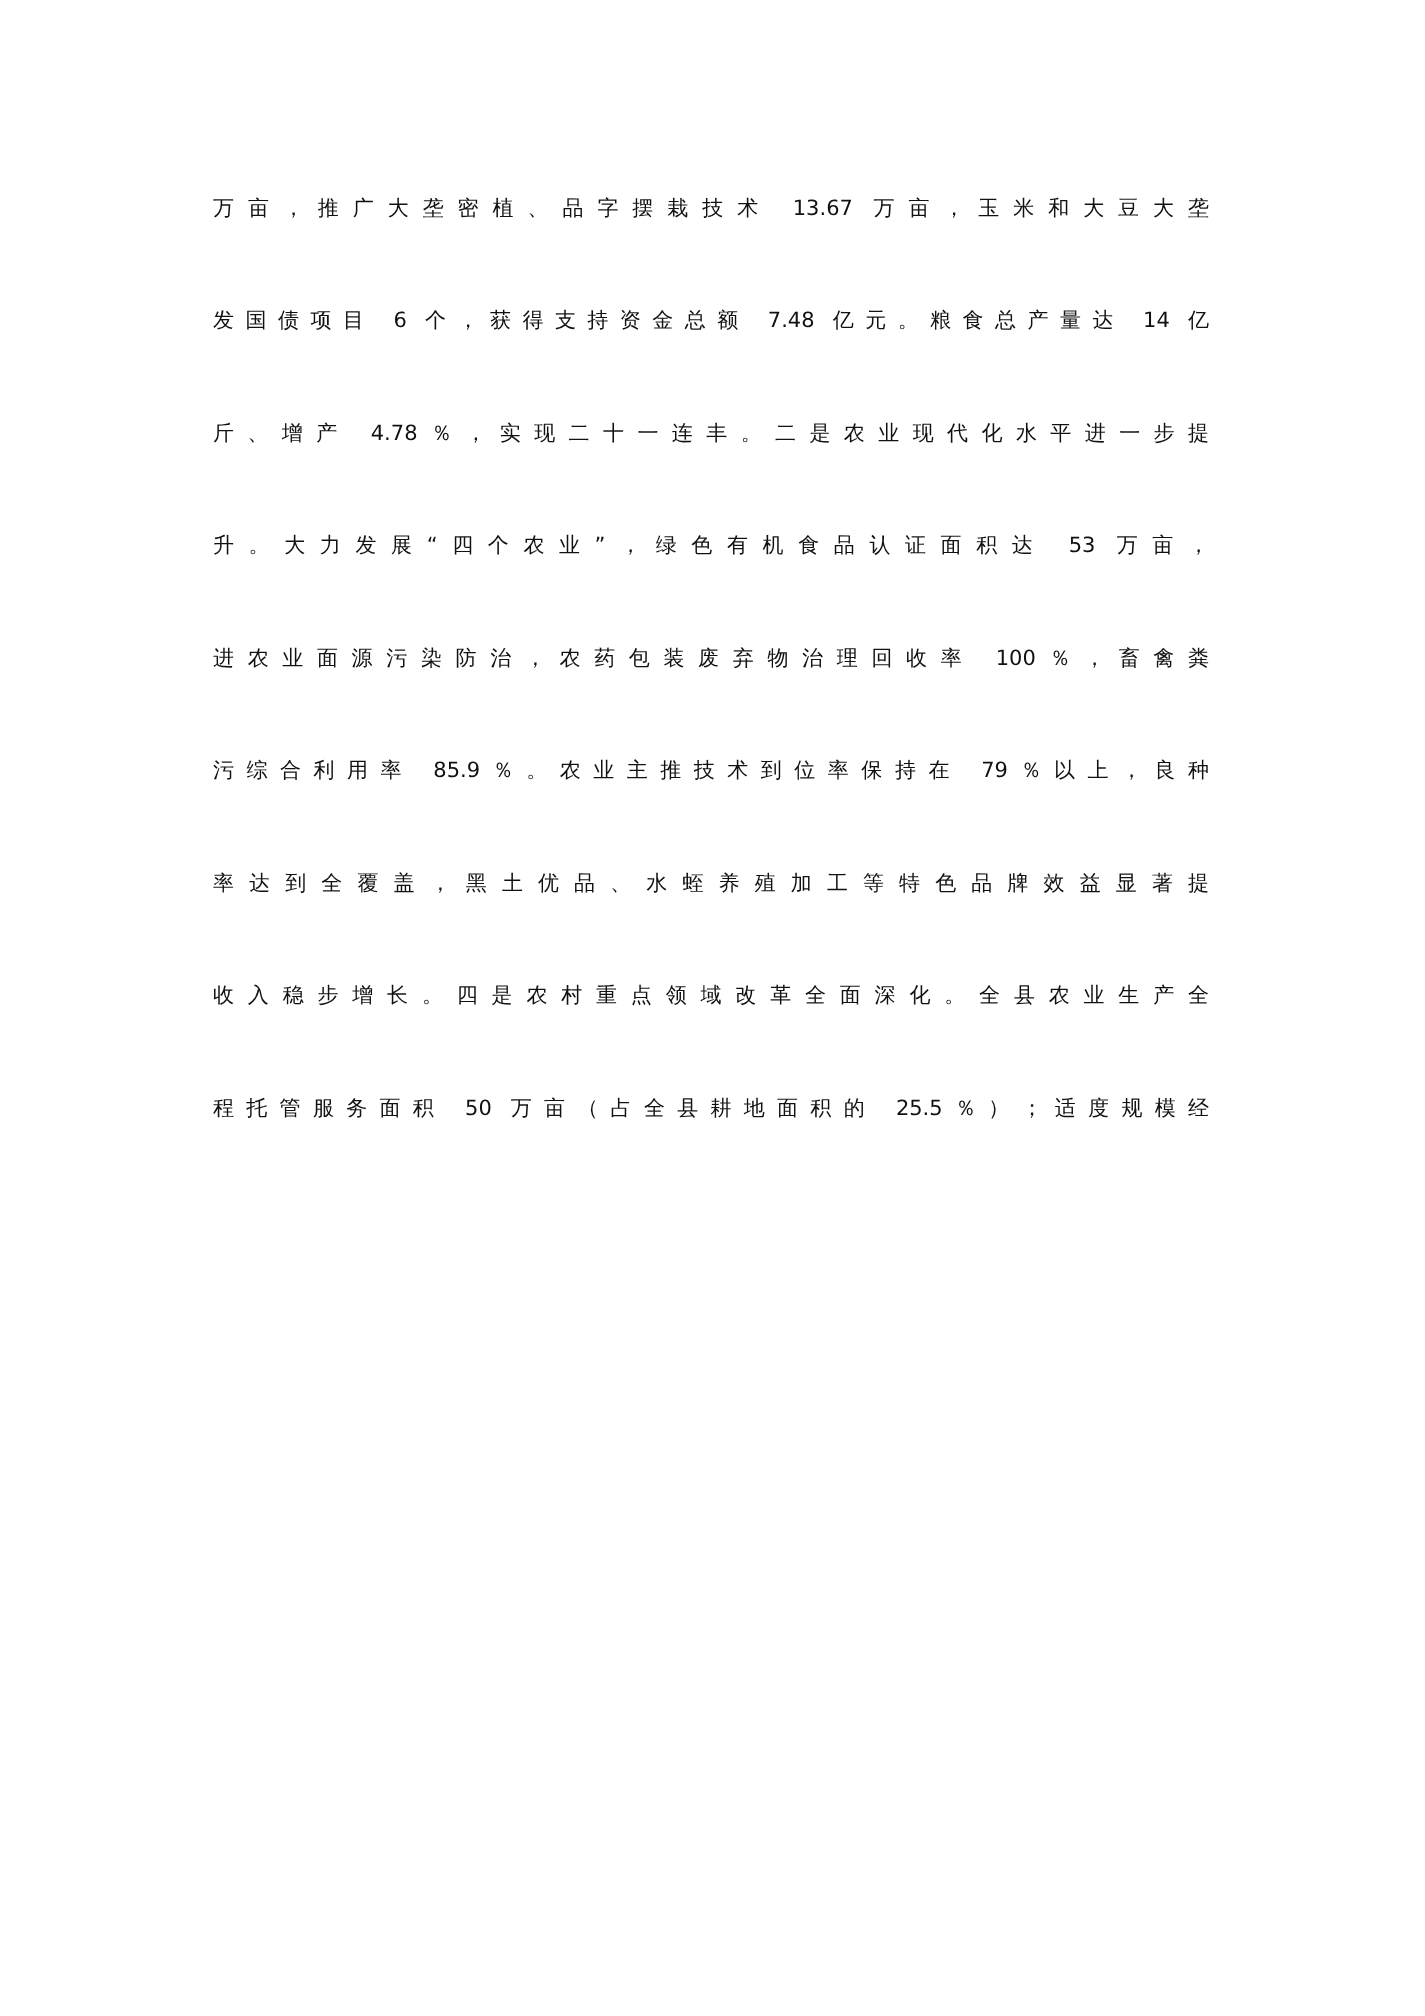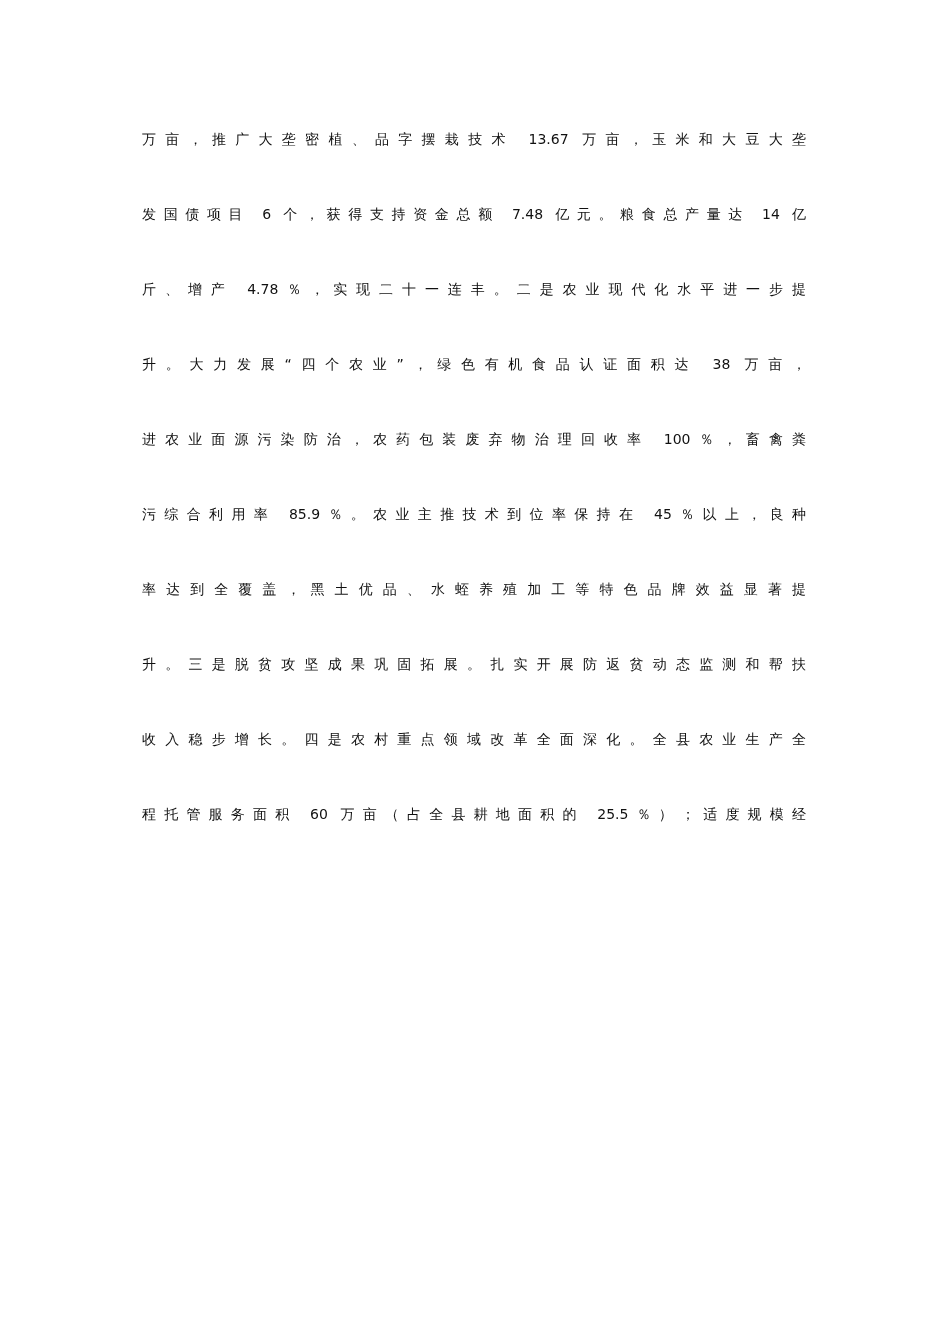--- a/index.html
+++ b/index.html
@@ -43,21 +43,20 @@
   }
 </style>
 </head>
 <body>
 
 <div class="page">
   <div class="body-text">
     <span class="line">万亩，推广大垄密植、品字摆栽技术 13.67 万亩，玉米和大豆大垄</span>
     <span class="line">发国债项目 6 个，获得支持资金总额 7.48 亿元。粮食总产量达 14 亿</span>
     <span class="line">斤、增产 4.78％，实现二十一连丰。二是农业现代化水平进一步提</span>
-    <span class="line">升。大力发展“四个农业”，绿色有机食品认证面积达 38 万亩，</span>
+    <span class="line">升。大力发展“四个农业”，绿色有机食品认证面积达 53 万亩，</span>
     <span class="line">进农业面源污染防治，农药包装废弃物治理回收率 100％，畜禽粪</span>
-    <span class="line">污综合利用率 85.9％。农业主推技术到位率保持在 45％以上，良种</span>
+    <span class="line">污综合利用率 85.9％。农业主推技术到位率保持在 79％以上，良种</span>
     <span class="line">率达到全覆盖，黑土优品、水蛭养殖加工等特色品牌效益显著提</span>
-    <span class="line">升。三是脱贫攻坚成果巩固拓展。扎实开展防返贫动态监测和帮扶</span>
     <span class="line">收入稳步增长。四是农村重点领域改革全面深化。全县农业生产全</span>
-    <span class="line">程托管服务面积 60 万亩（占全县耕地面积的 25.5％）；适度规模经</span>
+    <span class="line">程托管服务面积 50 万亩（占全县耕地面积的 25.5％）；适度规模经</span>
   </div>
 </div>
 
 </body></html>

